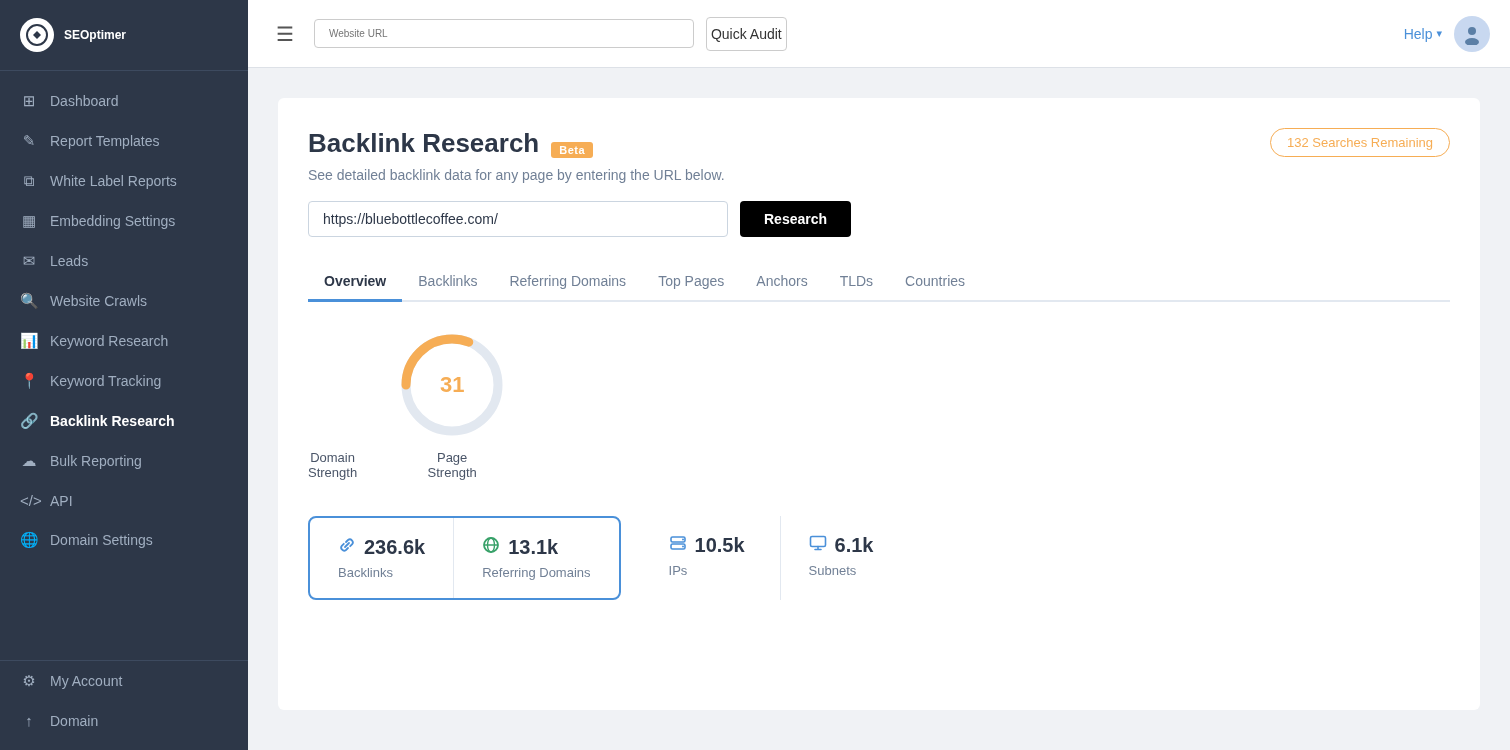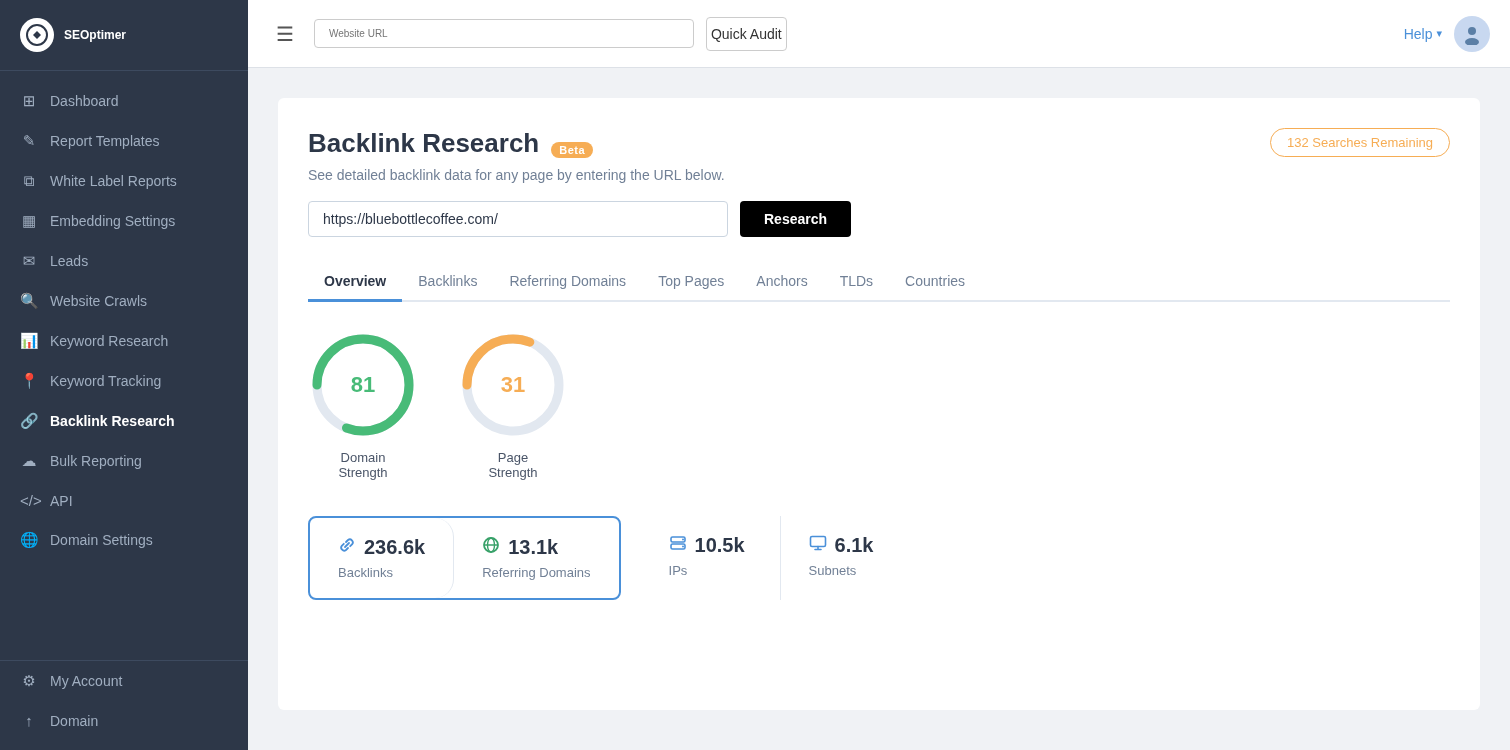--- a/index.html
+++ b/index.html
@@ -128,21 +128,21 @@
       font-size: 26px;
       font-weight: 600;
       color: #2d3748;
     }
     .beta-badge {
       background: #f6ad55;
       color: white;
       font-size: 11px;
       font-weight: 600;
       padding: 2px 8px;
-      border-radius: 8px;
+      border-radius: 3px;
       letter-spacing: 0.5px;
       margin-top: 12px;
     }
     .searches-remaining {
       border: 1px solid #f6ad55;
       color: #f6ad55;
       border-radius: 20px;
       padding: 6px 16px;
       font-size: 13px;
       font-weight: 500;
@@ -236,21 +236,20 @@
     .green-val { color: #48bb78; }
     .orange-val { color: #f6ad55; }
     .stat-box {
       padding: 18px 28px;
       display: flex;
       flex-direction: column;
       align-items: flex-start;
       gap: 6px;
       border-right: 1px solid #e2e8f0;
       min-width: 140px;
-      border-radius: 19px;
     }
     .stat-box:last-child { border-right: none; }
 
     .stats-outer {
       display: flex;
       gap: 0;
     }
     .stats-section-highlighted {
       border: 2px solid #4a90d9;
       border-radius: 8px;
@@ -416,29 +415,20 @@
         <div class="tab-item">Referring Domains</div>
         <div class="tab-item">Top Pages</div>
         <div class="tab-item">Anchors</div>
         <div class="tab-item">TLDs</div>
         <div class="tab-item">Countries</div>
       </div>
 
       <div class="charts-row">
 
         <div class="chart-wrap">
-          <div class="circle-chart">
-            <svg width="110" height="110" viewBox="0 0 110 110">
-
-              <circle cx="55" cy="55" r="46" fill="none" stroke="#e2e8f0" stroke-width="9"></circle>
-
-              <circle cx="55" cy="55" r="46" fill="none" stroke="#48bb78" stroke-width="9" stroke-dasharray="233.3 288" stroke-dashoffset="0" stroke-linecap="round" transform="rotate(-90 55 55)"></circle>
-            </svg>
-            <span class="circle-value green-val">81</span>
-          </div>
           <div class="chart-label">
             <span>Domain</span><br>
             <span>Strength</span>
           </div>
         </div>
 
         <div class="chart-wrap">
           <div class="circle-chart">
             <svg width="110" height="110" viewBox="0 0 110 110">
               <circle cx="55" cy="55" r="46" fill="none" stroke="#e2e8f0" stroke-width="9"></circle>

